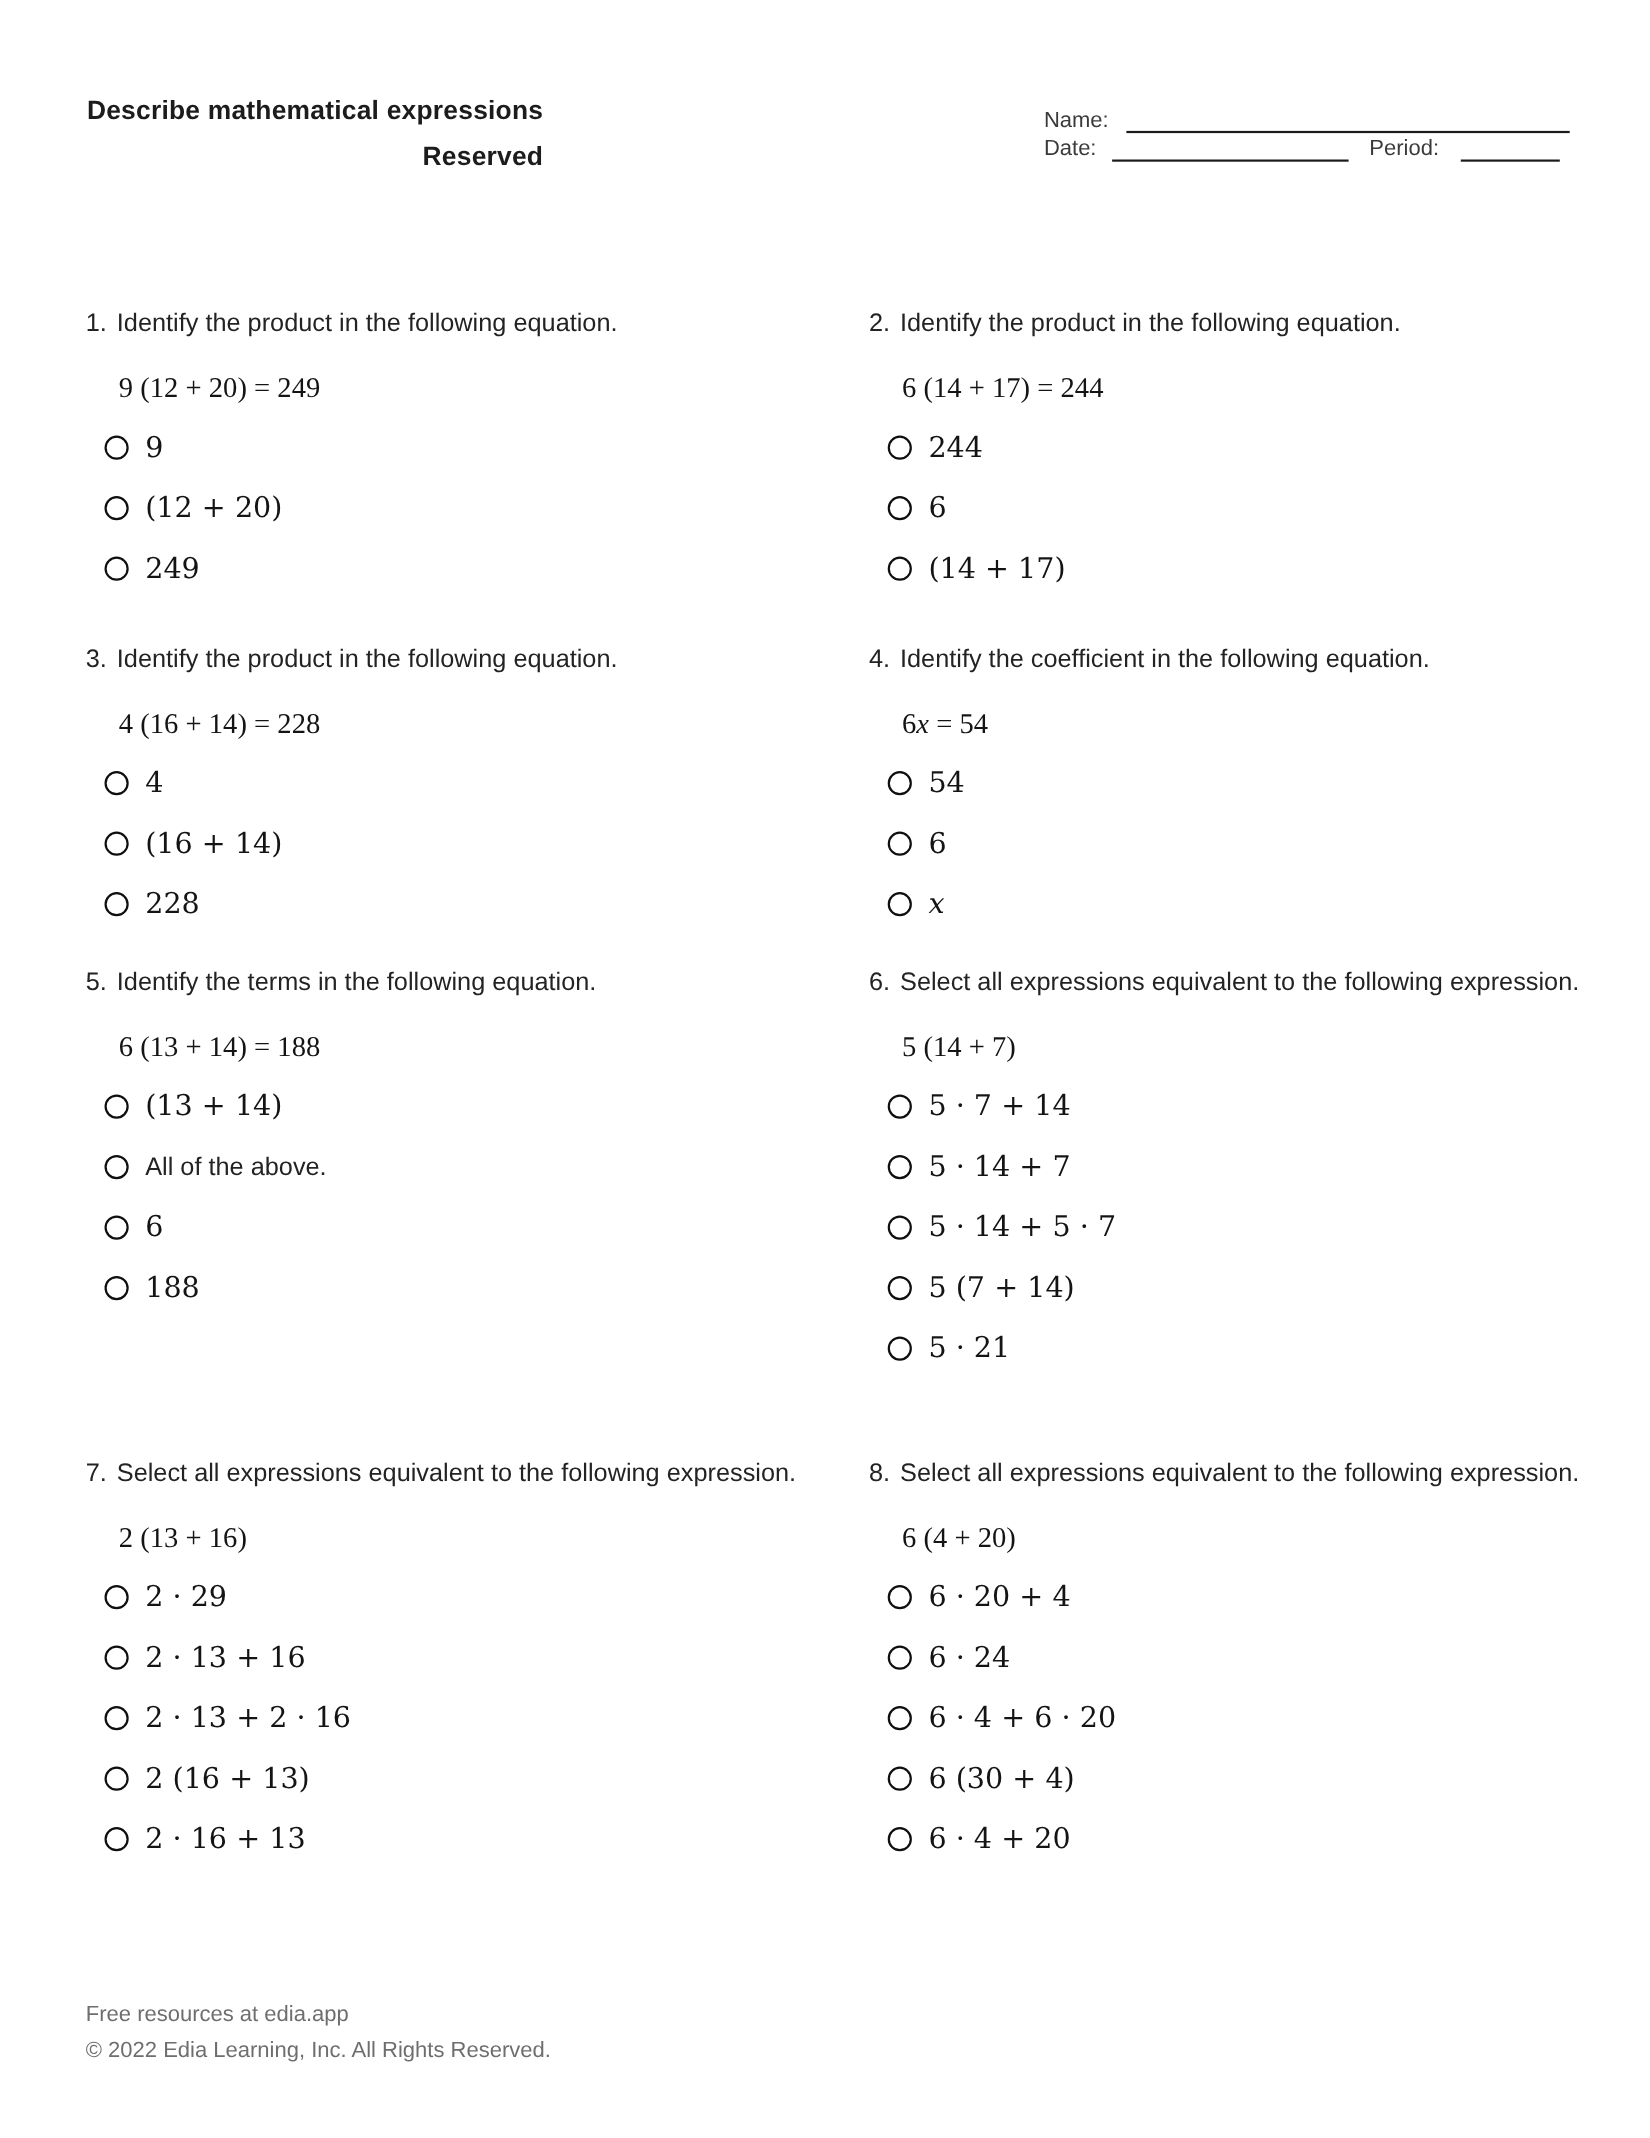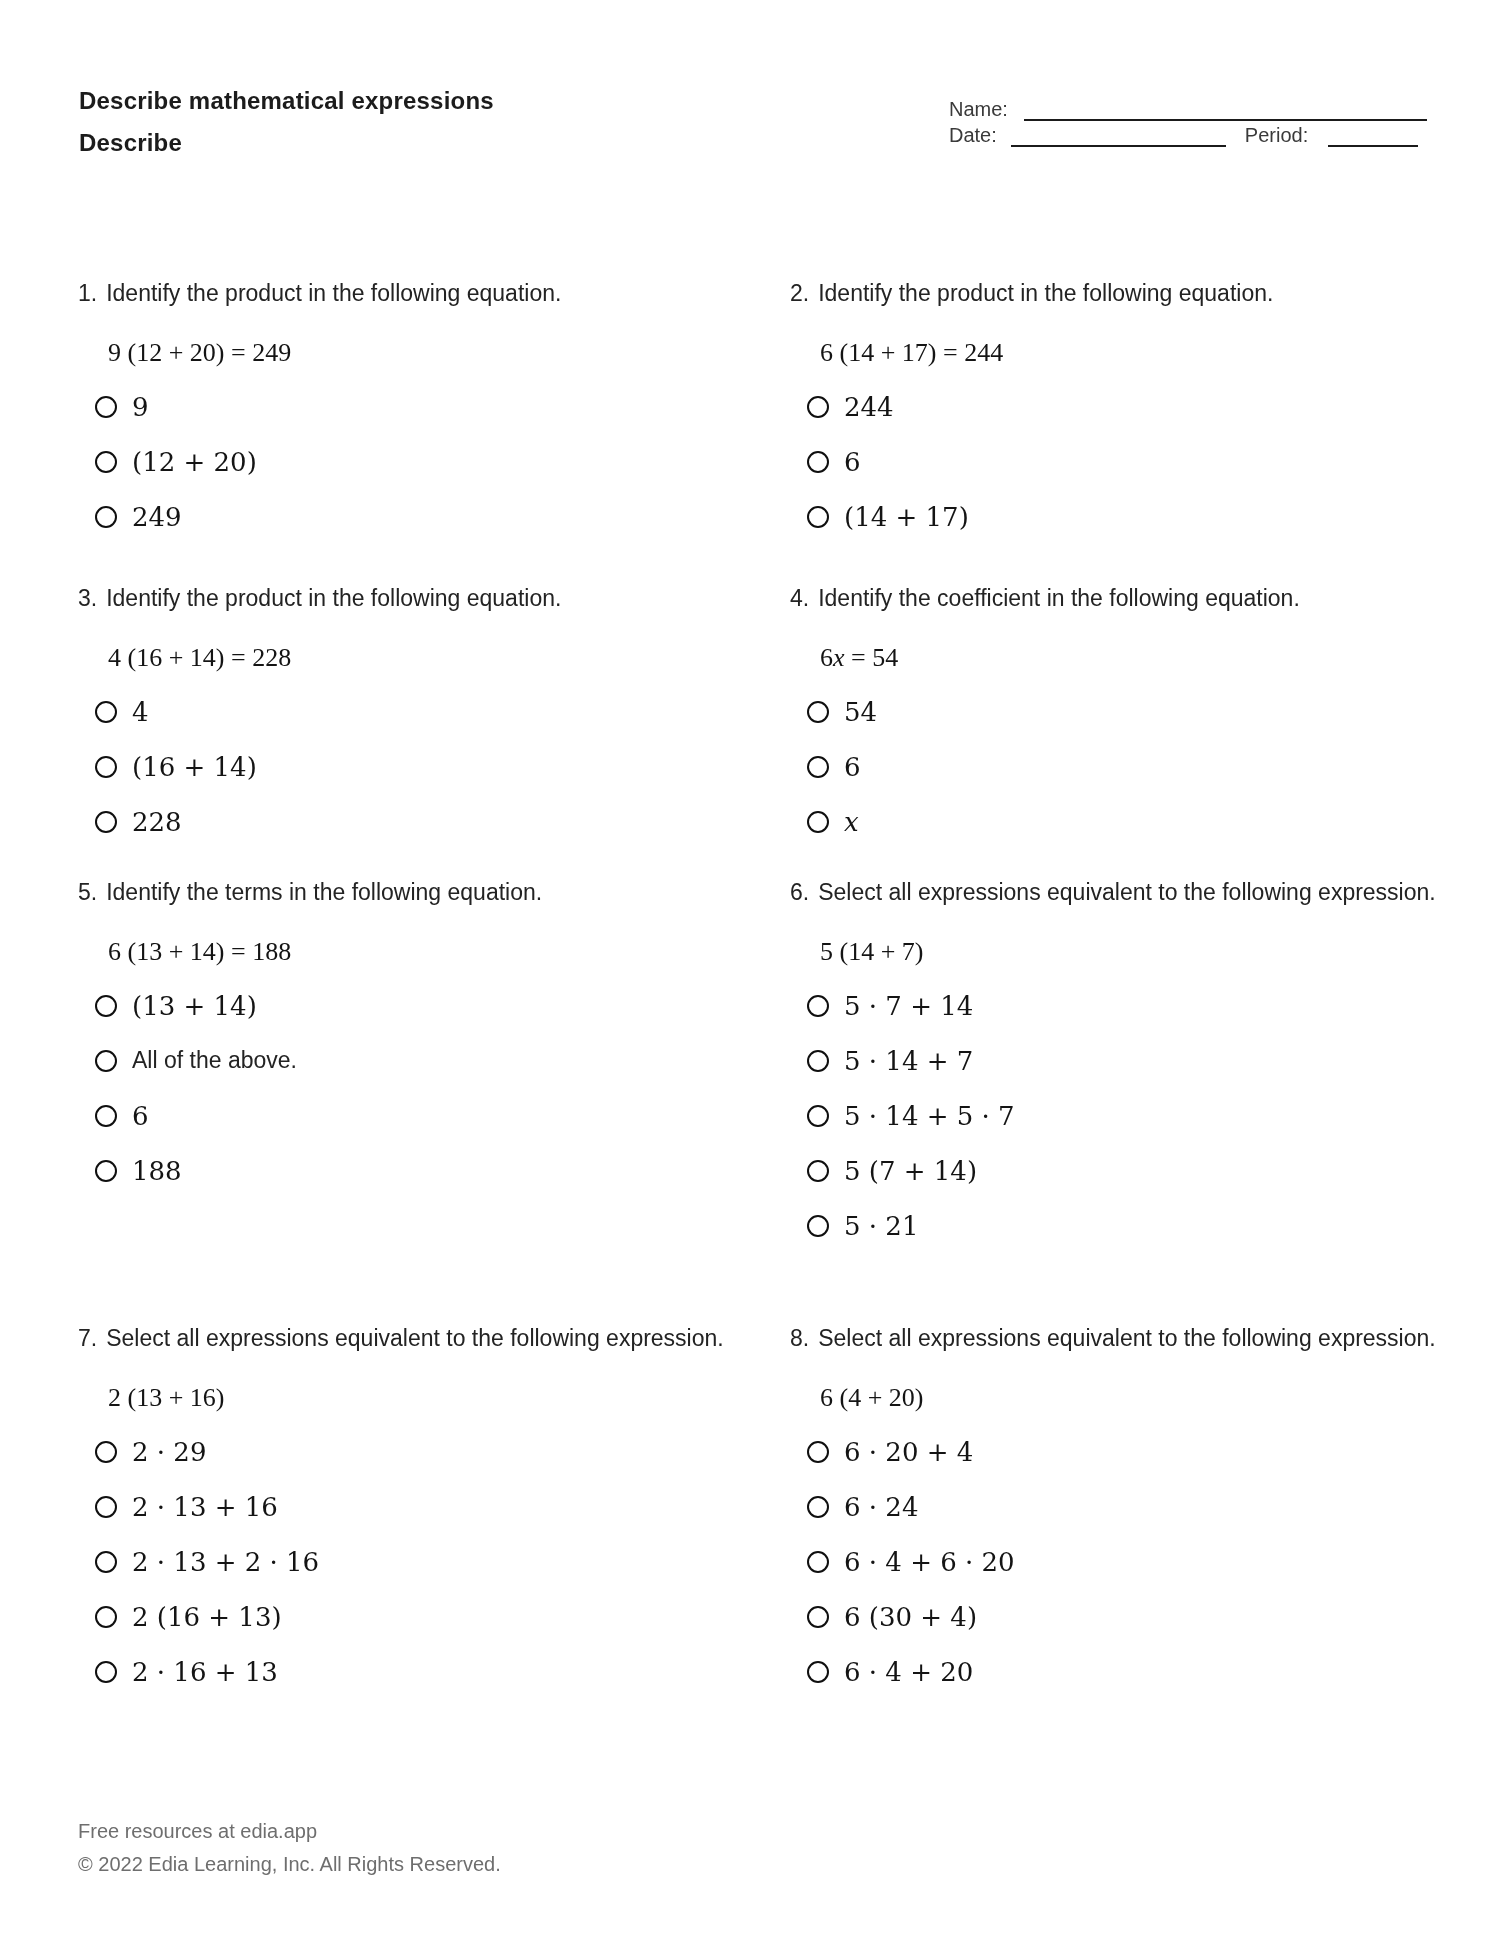--- a/index.html
+++ b/index.html
@@ -7,21 +7,21 @@
     width:1500px; height:1944px; position:relative;
     font-family:"Liberation Sans", sans-serif;
     color:#202020;
     overflow:hidden;
   }
 
   
   .title-block { position:absolute; left:79px; top:80px; }
   .title-line {
     font-size:24px; font-weight:700; color:#1c1c1c;
-    line-height:42px; letter-spacing:0.2px;
+    line-height:42px; letter-spacing:0.2px;text-align:right;
   }
 
   .meta-block { position:absolute; left:949px; top:95px; width:478px; font-size:20px; color:#3a3a3a; }
   .meta-row { display:flex; align-items:flex-end; height:26px; }
   .meta-label { line-height:24px; white-space:nowrap; }
   .rule { border-bottom:2px solid #1b1b1b; height:20px; }
   .rule-name { flex:1; margin-left:16px; }
   .rule-date { width:215px; margin-left:14px; }
   .meta-period { margin-left:19px; }
   .rule-period { width:90px; margin-left:20px; }
@@ -53,21 +53,21 @@
   .q-equation i, .opt-label i { font-style:italic; }
 
   
   .footer { position:absolute; left:78px; top:1803px; font-size:20px; line-height:33px; color:#6e6e6e;margin-top:12px; }
 </style>
 </head>
 <body>
 
 <div class="title-block">
   <div class="title-line">Describe mathematical expressions</div>
-  <div class="title-line">Describe</div>
+  <div class="title-line">Reserved</div>
 </div>
 
 <div class="meta-block">
   <div class="meta-row">
     <span class="meta-label">Name:</span>
     <span class="rule rule-name"></span>
   </div>
   <div class="meta-row">
     <span class="meta-label">Date:</span>
     <span class="rule rule-date"></span>

